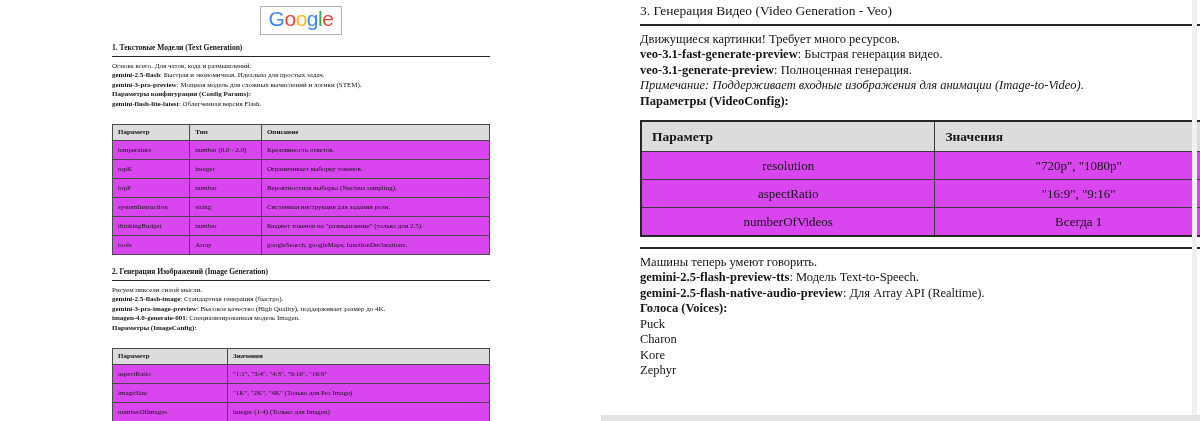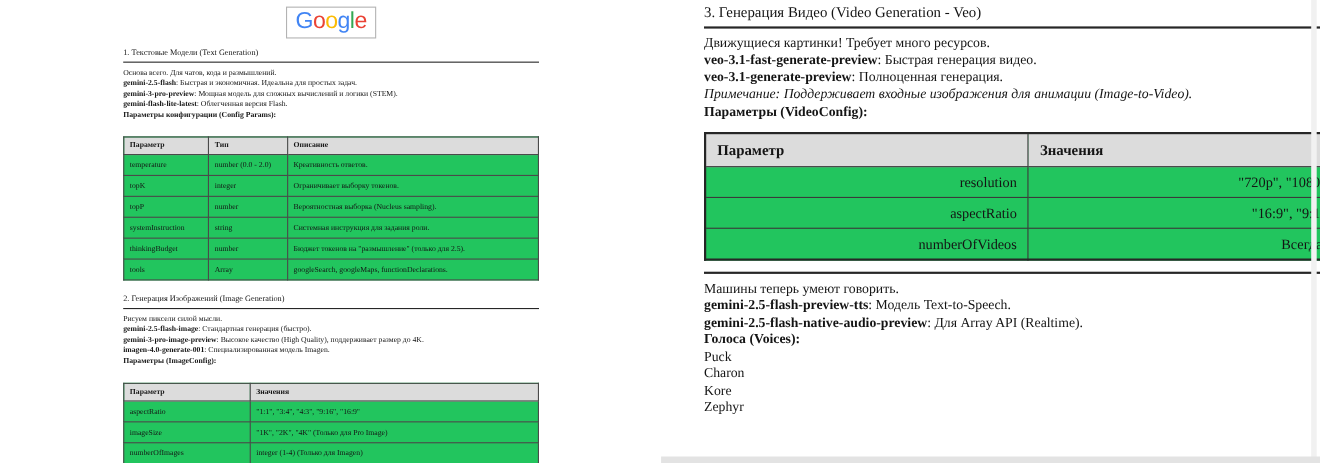--- a/index.html
+++ b/index.html
@@ -11,41 +11,41 @@
   .page{position:absolute;}
   
   .page-left{left:112px;top:6px;width:378px;}
   .logo-row{text-align:center;margin:0 0 8px 0;}
   .logo-box{
     display:inline-block;border:1px solid #b3b3b3;padding:0px 8px 3px 8px;
     font-family:"Liberation Sans","DejaVu Sans",sans-serif;font-size:21px;font-weight:500;
     letter-spacing:-0.5px;line-height:24px;background:#fff;
   }
   .gl-0,.gl-3{color:#4285F4}.gl-1,.gl-5{color:#EA4335}.gl-2{color:#FBBC05}.gl-4{color:#34A853}
-  .h-sm{font-size:7.5px;line-height:9px;margin:0;font-weight:normal;}
+  .h-sm{font-size:7.5px;line-height:9px;margin:0;font-weight:bold;}
   .rule-sm{border:none;border-top:1.5px solid #262626;margin:4px 0 5px 0;}
   .t-sm{margin:0;font-size:7px;line-height:9.4px;}
   .b{font-weight:bold;}
   .i{font-style:italic;}
   .mname{font-weight:bold;}
-  table{border-collapse:collapse;width:100%;background:#22c55e;}
+  table{border-collapse:collapse;width:100%;background:#d946ef;}
   .tbl-sm{margin-top:15px;font-size:7px;border:1.5px solid #2c2c2c;}
   .tbl-sm th{background:#dcdcdc;font-weight:bold;text-align:left;padding:4px 5px;border:1px solid #4a4a4a;line-height:7px;}
   .tbl-sm td{padding:5.5px 5px;border:1px solid #4a4a4a;text-align:left;line-height:7px;}
   .tbl-sm .c0{width:20.5%;} .tbl-sm .c1{width:19%;}
   .tbl-sm2 .c0{width:30.5%;}
   .sec2{margin-top:12px;}
   
   .page-right{left:640px;top:0;width:584px;padding-top:3px;}
   .h-lg{font-size:13.5px;line-height:16px;margin:0;font-weight:normal;}
   .rule-lg{border:none;border-top:2.5px solid #262626;margin:5px 0 6px 0;}
   .t-lg{margin:0;font-size:12.5px;line-height:15.4px;}
   .tbl-lg{margin-top:11px;font-size:13px;border:2px solid #262626;}
   .tbl-lg th{background:#dcdcdc;font-weight:bold;text-align:left;padding:7px 10px;border:1.5px solid #3a3a3a;line-height:15px;font-size:13.5px;}
-  .tbl-lg td{padding:6px 10px;border:1.5px solid #3a3a3a;text-align:right;line-height:15px;}
+  .tbl-lg td{padding:6px 10px;border:1.5px solid #3a3a3a;text-align:center;line-height:15px;}
   .tbl-lg .c0{width:50.5%;}
   .sec4{margin-top:10px;}
   .voices .t-lg{line-height:15.6px;}
   
   .edge-right{position:absolute;left:1192px;top:0;width:5px;height:421px;background:#f1f1f1;}
   .edge-bottom{position:absolute;left:601px;top:415px;width:599px;height:6px;background:#e3e3e3;}
 </style>
 </head>
 <body>
 
@@ -54,22 +54,22 @@
   <div class="logo-row">
     <div class="logo-box"><span class="gl-0">G</span><span class="gl-1">o</span><span class="gl-2">o</span><span class="gl-3">g</span><span class="gl-4">l</span><span class="gl-5">e</span></div>
   </div>
 
   <div>
     <div class="h-sm">1. Текстовые Модели (Text Generation)</div>
     <hr class="rule-sm">
     <p class="t-sm">Основа всего. Для чатов, кода и размышлений.</p>
     <p class="t-sm"><span class="mname">gemini-2.5-flash</span><span>: Быстрая и экономичная. Идеальна для простых задач.</span></p>
     <p class="t-sm"><span class="mname">gemini-3-pro-preview</span><span>: Мощная модель для сложных вычислений и логики (STEM).</span></p>
+    <p class="t-sm b">Параметры конфигурации (Config Params):</p>
     <p class="t-sm"><span class="mname">gemini-flash-lite-latest</span><span>: Облегченная версия Flash.</span></p>
-    <p class="t-sm b">Параметры конфигурации (Config Params):</p>
 
     <table class="tbl-sm">
       <thead>
         <tr>
           <th class="c0">Параметр</th>
           <th class="c1">Тип</th>
           <th>Описание</th>
         </tr>
       </thead>
       <tbody>

